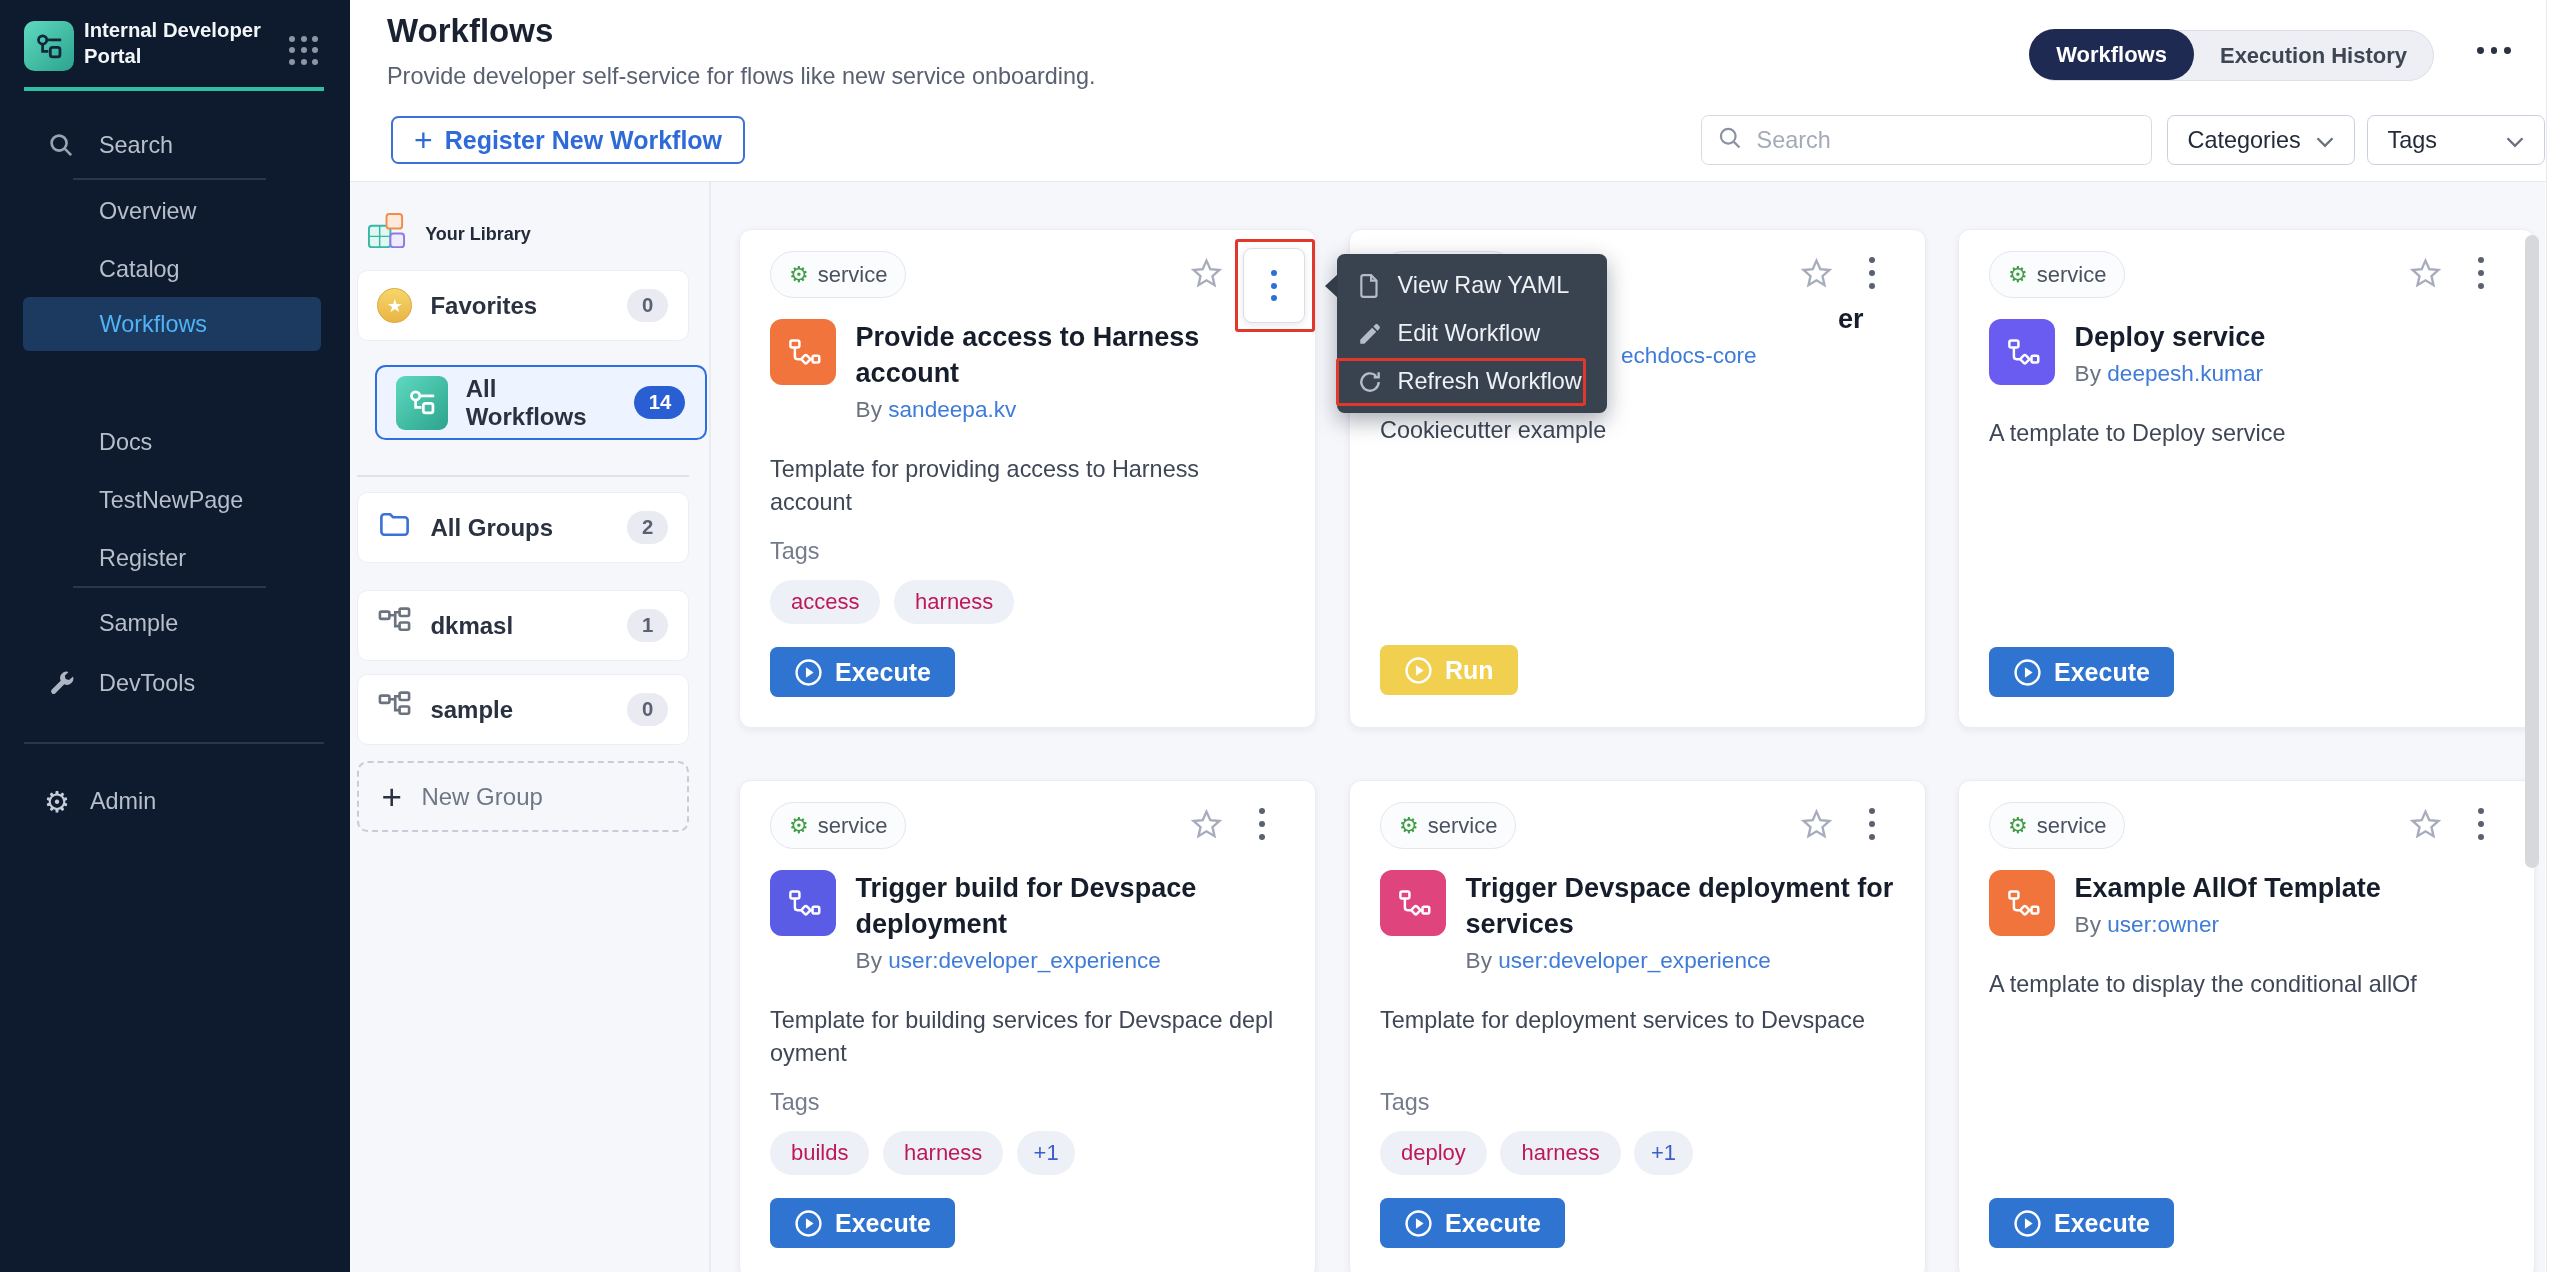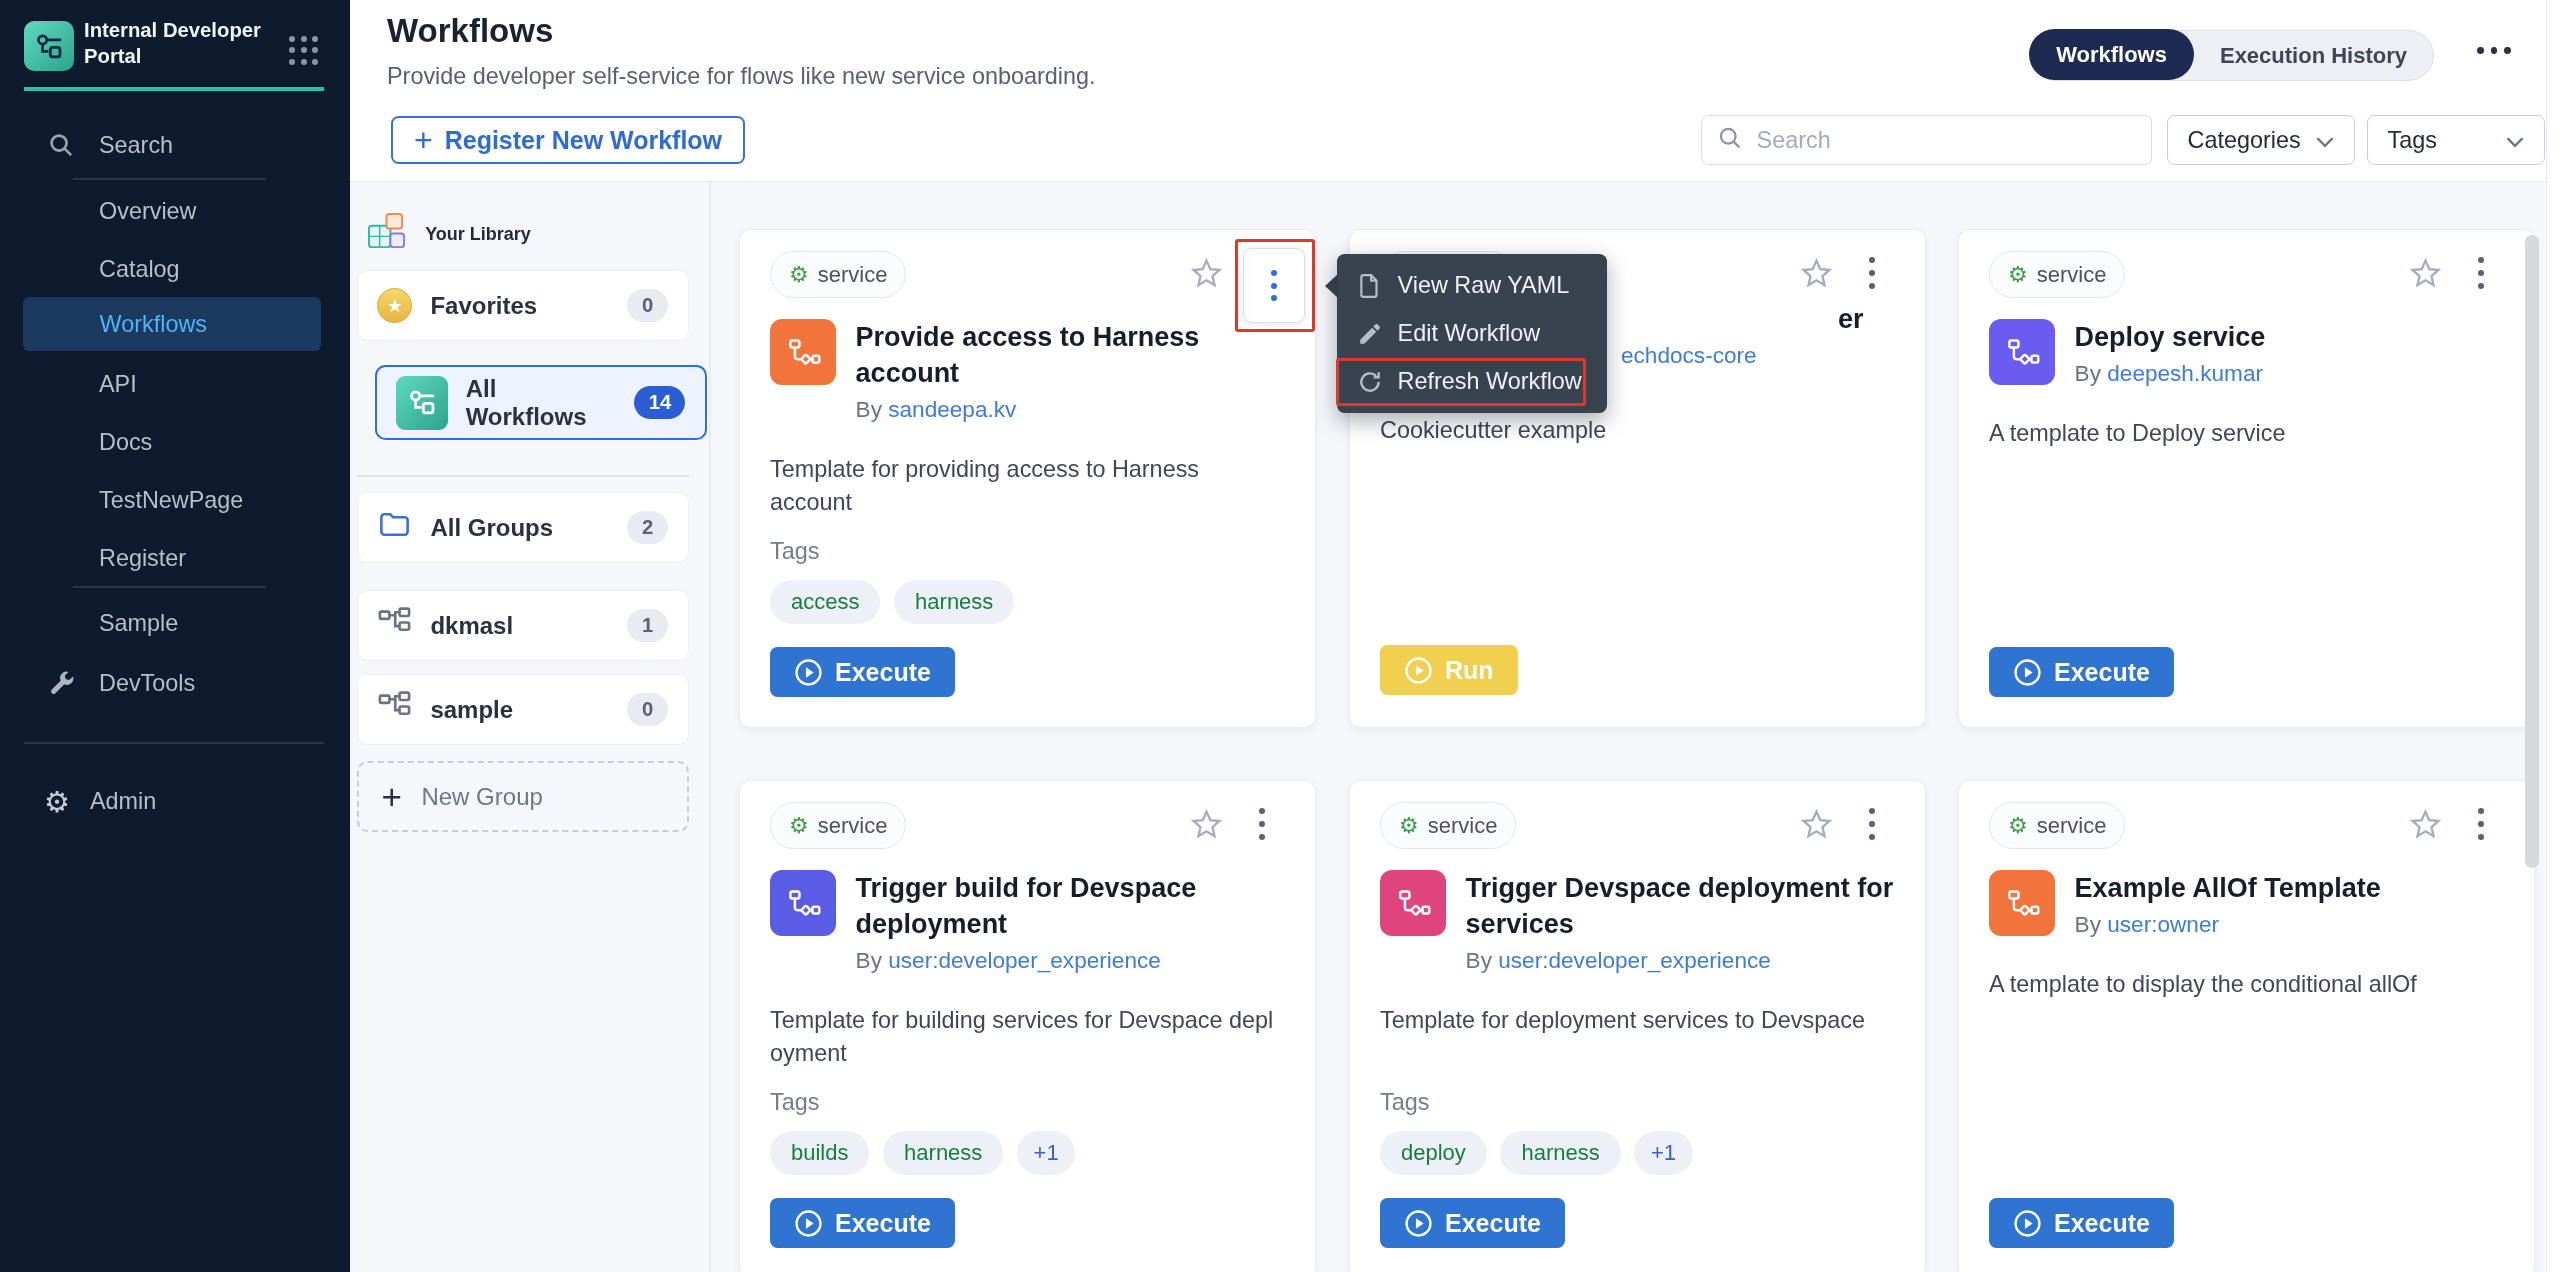--- a/index.html
+++ b/index.html
@@ -83,21 +83,21 @@
   .trow { display:flex; gap:19.6px; }
   .cicon { width:66px; height:66px; border-radius:12px; flex:none; display:flex; align-items:center; justify-content:center; }
   .card h3 { margin:0; font-size:27px; line-height:36px; color:#161d2b; max-width:433px; }
   .byline { font-size:22.6px; color:#6b7280; margin-top:6px; }
   .byline a { color:#3f7bd9; text-decoration:none; cursor:pointer; }
   .desc { font-size:23.4px; line-height:33px; color:#3f4656; margin:30px 0 0; max-width:524px; }
   .desc.breakall { word-break:break-all; }
   .tagsec { margin-top:auto; margin-bottom:22.6px; }
   .taglabel { font-size:23.4px; color:#737b8c; margin-bottom:15px; }
   .pillrow { display:flex; gap:13.6px; }
-  .pill { height:44px; border-radius:22.6px; background:#eef0f8; display:flex; align-items:center; padding:0 21px; font-size:22px; color:#15803d; cursor:pointer; }
+  .pill { height:44px; border-radius:22.6px; background:#eef0f8; display:flex; align-items:center; padding:0 21px; font-size:22px; color:#be185d; cursor:pointer; }
   .pill.extra { color:#3b5ec9; padding:0 16.6px; }
   .exec { width:max-content; height:50px; background:#2e74d0; border:0; border-radius:7.5px; color:#fff; font-weight:700; font-size:25px;
           display:flex; align-items:center; gap:12px; padding:16px 24px; cursor:pointer; }
   .exec.bottom { margin-top:auto; }
   .exec.run { background:#f1cf4f; position:absolute; left:30px; bottom:32px; }
   .frag-title { position:absolute; left:488px; top:74px; font-size:27px; font-weight:700; color:#161d2b; }
   .frag-owner { position:absolute; left:271px; top:113px; font-size:22.6px; color:#3f7bd9; cursor:pointer; }
   .c2desc { position:absolute; left:30px; top:164px; font-size:23.4px; color:#3f4656; }
 
   
@@ -149,23 +149,20 @@
     <div class="sdivider" style="top:178px"></div>
     <div class="srow" style="top:187px;height:48px">
         <span class="slabel">Overview</span>
       </div>
     <div class="srow" style="top:245px;height:48px">
         <span class="slabel">Catalog</span>
       </div>
     <div class="active-pill" style="top:297px">
         <span class="slabel">Workflows</span>
       </div>
-    <div class="srow" style="top:360px;height:48px">
-        <span class="slabel">API</span>
-      </div>
     <div class="srow" style="top:418px;height:48px">
         <span class="slabel">Docs</span>
       </div>
     <div class="srow" style="top:476px;height:48px">
         <span class="slabel">TestNewPage</span>
       </div>
     <div class="srow" style="top:534px;height:48px">
         <span class="slabel">Register</span>
       </div>
     <div class="sdivider" style="top:586px"></div>

